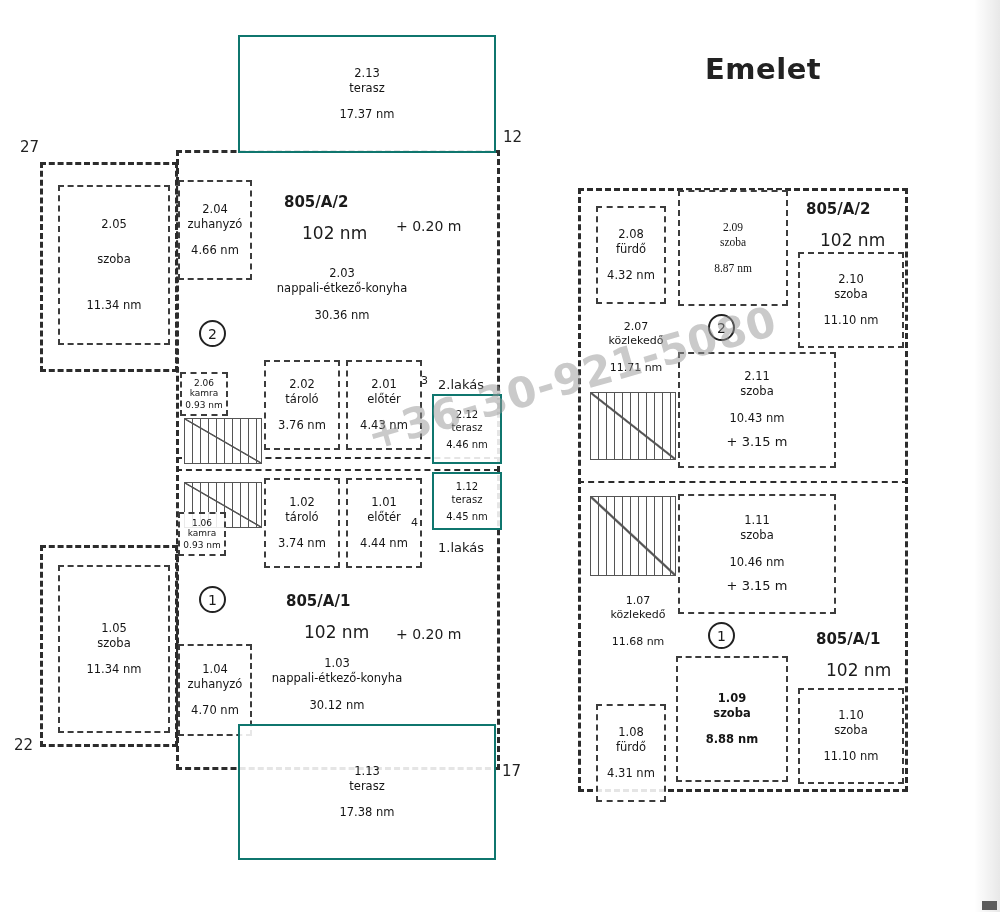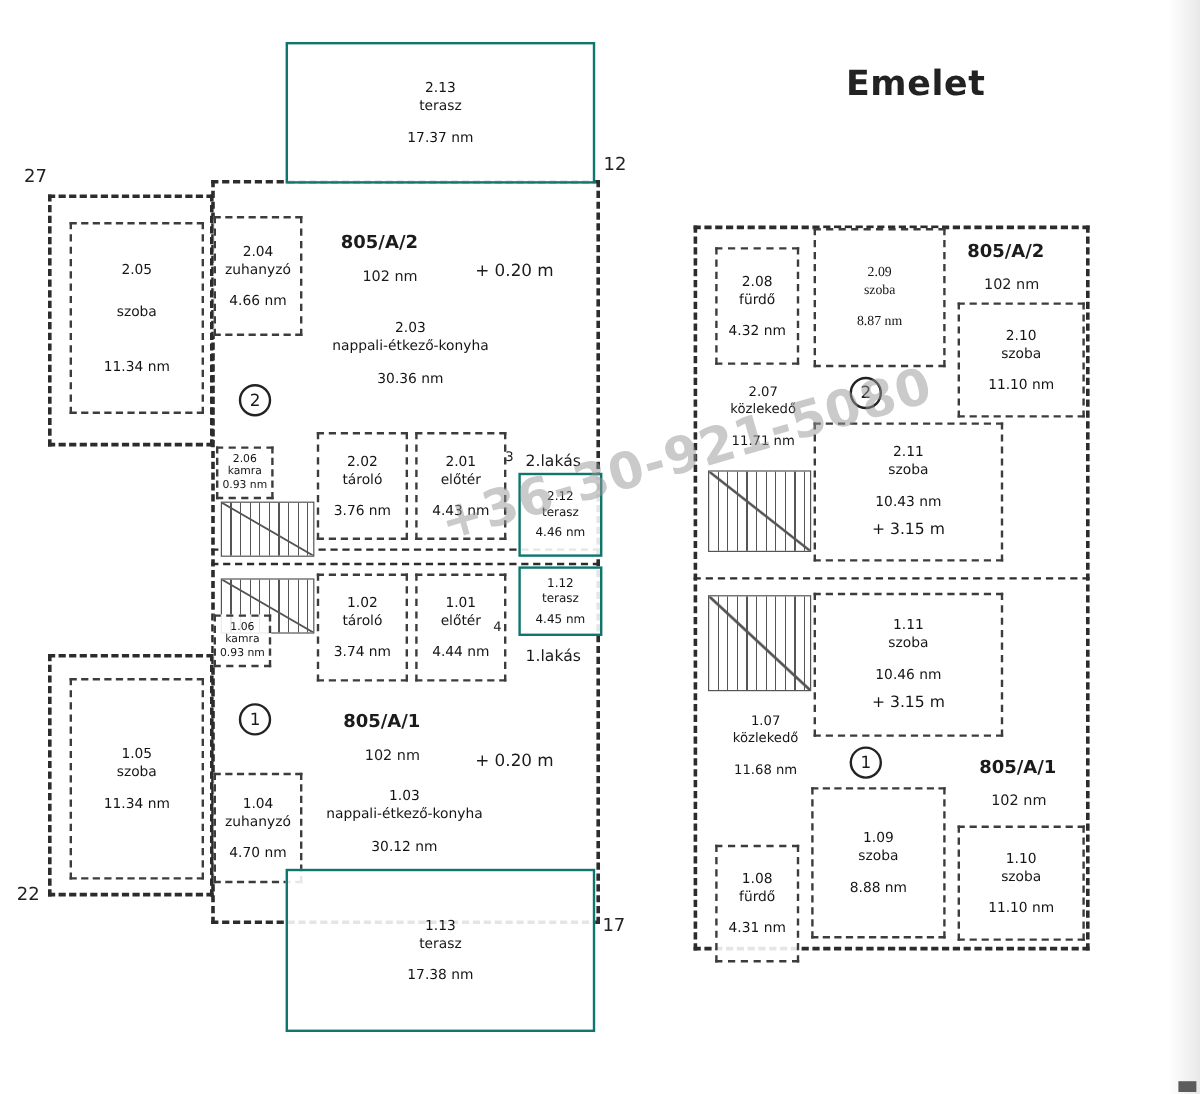--- a/index.html
+++ b/index.html
@@ -33,21 +33,21 @@
     position:absolute; width:27px; height:27px; border:2px solid #222; border-radius:50%;
     display:flex; align-items:center; justify-content:center; font-size:14px; background:#fff;
   }
   .stairs {
     position:absolute; border:1px solid #555; background-color:#fff;
     background-image:
       linear-gradient(to top right, transparent 48.5%, #555 49.5%, #555 50.5%, transparent 51.5%),
       repeating-linear-gradient(90deg, transparent 0 7px, #555 7px 8px);
   }
   .unit-code { position:absolute; font-weight:bold; font-size:15px; }
-  .unit-area { position:absolute; font-size:12px; }
+  .unit-area { position:absolute; font-size:17px; }
   .unit-level { position:absolute; font-size:14px; }
   .corner { position:absolute; font-size:15px; color:#222; }
   .small-num { position:absolute; font-size:11px; }
   .apt { position:absolute; font-size:13px; }
   .watermark {
     position:absolute; left:368px; top:412px; width:440px;
     transform:rotate(-16deg); transform-origin:left center;
     font-size:42px; font-weight:bold; letter-spacing:1px; white-space:nowrap;
     color:rgba(150,150,150,.5); z-index:50; pointer-events:none;
   }
@@ -259,21 +259,21 @@
 
   <span class="unit-code" style="left:816px;top:630px;">805/A/1</span>
   <span class="unit-area" style="left:826px;top:660px;">102 nm</span>
 
   <div class="room" style="left:596px;top:704px;width:70px;height:98px;">
     <span class="rid">1.08</span>
     <span class="rname">fürdő</span>
     <span class="rarea">4.31 nm</span>
   </div>
 
-  <div class="room" style="left:676px;top:656px;width:112px;height:126px;">
+  <div class="room" style="left:676px;top:656px;width:112px;height:126px;font-weight:bold;">
     <span class="rid">1.09</span>
     <span class="rname">szoba</span>
     <span class="rarea">8.88 nm</span>
   </div>
 
   <div class="room" style="left:798px;top:688px;width:106px;height:96px;">
     <span class="rid">1.10</span>
     <span class="rname">szoba</span>
     <span class="rarea">11.10 nm</span>
   </div>

